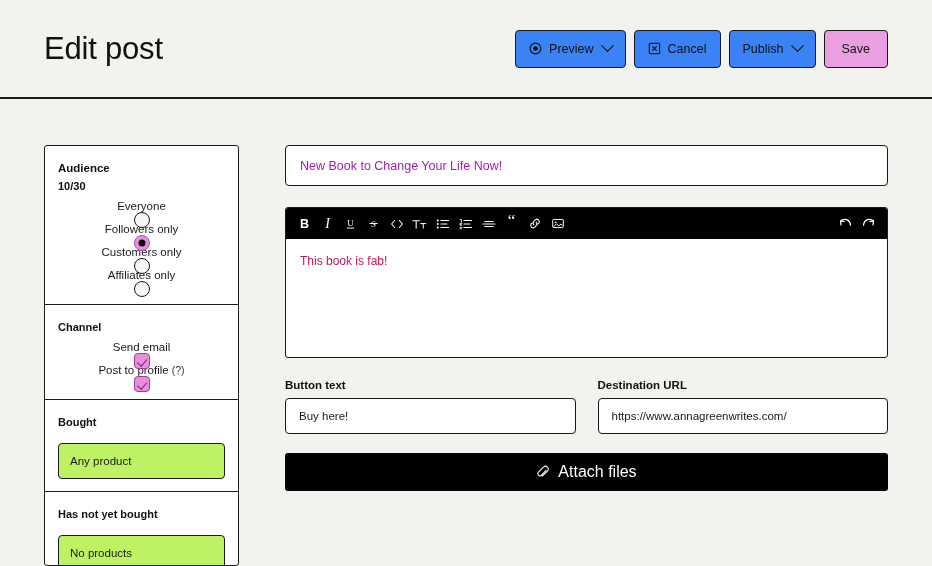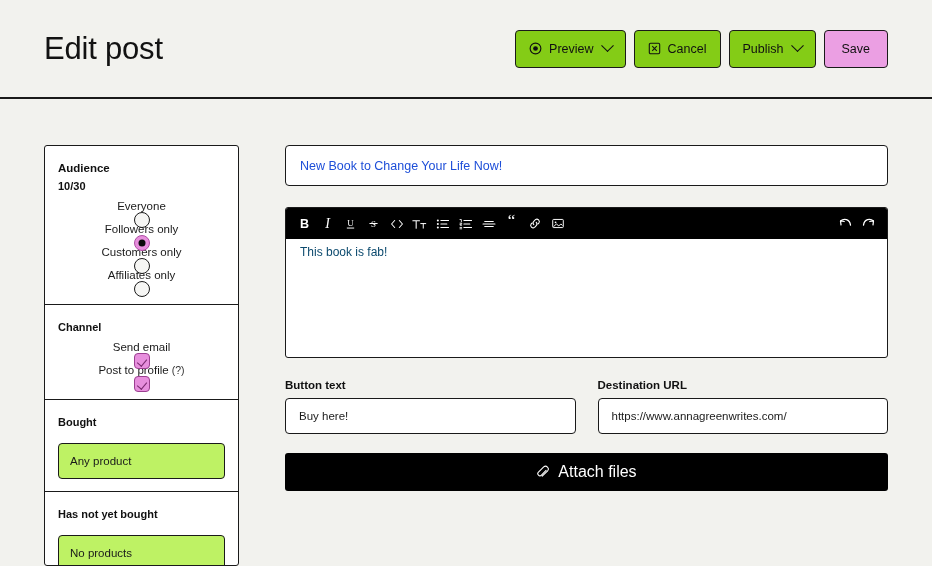--- a/index.html
+++ b/index.html
@@ -35,21 +35,21 @@
   }
   .header-actions {
     display: flex;
     align-items: center;
     gap: 8px;
   }
   .btn {
     height: 38px;
     border: 1px solid #1a1a1a;
     border-radius: 4px;
-    background: #84cc16;
+    background: #3b82f6;
     font-family: "Liberation Sans", sans-serif;
     font-size: 12.5px;
     color: #111;
     display: inline-flex;
     align-items: center;
     justify-content: center;
     gap: 7px;
     padding: 0 13px;
     cursor: pointer;
     white-space: nowrap;
@@ -183,21 +183,21 @@
     min-width: 0;
   }
   .title-input {
     width: 100%;
     height: 41px;
     border: 1.4px solid #1a1a1a;
     border-radius: 4px;
     background: #fff;
     font-family: "Liberation Sans", sans-serif;
     font-size: 12.5px;
-    color: #1d4ed8;
+    color: #a21caf;
     padding: 0 14px;
     display: block;
     margin-bottom: 21px;
   }
   .editor {
     border: 1.4px solid #1a1a1a;
     border-radius: 3px;
     overflow: hidden;
     background: #fff;
     margin-bottom: 21px;
@@ -219,23 +219,23 @@
     color: #fff;
     font-size: 12.5px;
     cursor: pointer;
     background: transparent;
     border: none;
     font-family: "Liberation Serif", serif;
   }
   .tb-spacer { flex: 1; }
   .editor-body {
     min-height: 118px;
-    padding: 4px 14px;
+    padding: 13px 14px;
     font-size: 12px;
-    color: #0c4a6e;
+    color: #be185d;
     line-height: 1.5;
   }
   .field-row {
     display: flex;
     gap: 22px;
     margin-bottom: 19px;
   }
   .field { flex: 1; min-width: 0; }
   .field-label {
     font-size: 11.5px;

